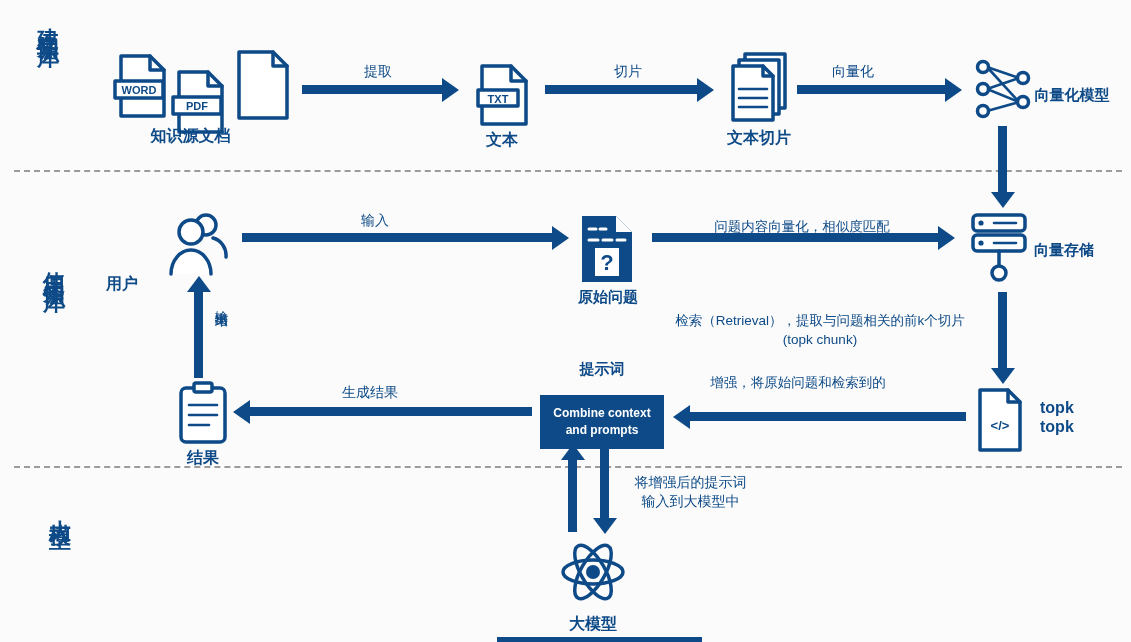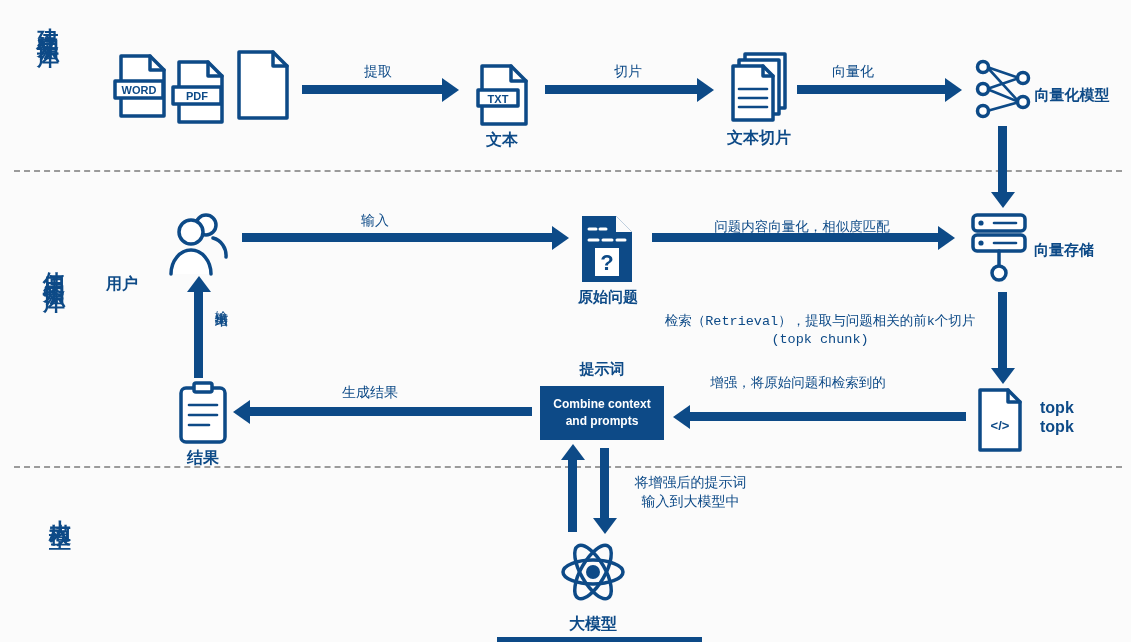--- a/index.html
+++ b/index.html
@@ -8,21 +8,21 @@
   .canvas { position:relative; width:1131px; height:642px; background:var(--bg); overflow:hidden; color:var(--blue); }
 
   .divider { position:absolute; left:14px; width:1108px; border-top:2px dashed var(--divider); }
 
   .side-label { position:absolute; writing-mode:vertical-rl; text-orientation:upright;
                 font-size:22px; font-weight:bold; letter-spacing:4px; color:var(--blue); }
 
   .caption { position:absolute; font-weight:bold; color:var(--blue); text-align:center; font-size:16px; }
   .caption.sm { font-size:15px; }
   .arrow-label { position:absolute; color:var(--blue); text-align:center; font-size:14px; }
-  .arrow-label.sm { font-size:13.5px;font-family:Liberation Mono, monospace; }
+  .arrow-label.sm { font-size:13.5px; }
   .vtext { writing-mode:vertical-rl; text-orientation:upright; letter-spacing:1px; }
 
   .icon { position:absolute; }
   .icon svg { display:block; width:100%; height:100%; overflow:visible; }
   .st { stroke:var(--blue); stroke-width:3.5; stroke-linejoin:round; stroke-linecap:round; }
   .st2 { stroke:var(--blue); stroke-width:2.6; stroke-linecap:round; }
   .fl { fill:var(--blue); }
   .wst { stroke:#fff; stroke-width:3; stroke-linecap:round; }
   .txt { fill:var(--blue); font-weight:bold; font-family:"Liberation Sans","DejaVu Sans",sans-serif; }
 
@@ -53,36 +53,37 @@
 
   <div class="icon" style="left:112px; top:54px; width:58px; height:64px">
     <svg viewBox="0 0 58 64">
       <path class="st" d="M9 2 H38 L52 16 V62 H9 Z" fill="#fff"></path>
       <path class="st" d="M38 2 V16 H52" fill="none"></path>
       <rect class="st" x="3" y="27" width="48" height="17" fill="#fff" stroke-width="3"></rect>
       <text class="txt" x="27" y="40" text-anchor="middle" font-size="11">WORD</text>
     </svg>
   </div>
 
-  <div class="icon" style="left:170px; top:54px; width:58px; height:76px">
+  <div class="icon" style="left:170px; top:64px; width:58px; height:76px">
     <svg viewBox="0 0 58 64">
       <path class="st" d="M9 2 H38 L52 16 V62 H9 Z" fill="#fff"></path>
       <path class="st" d="M38 2 V16 H52" fill="none"></path>
       <rect class="st" x="3" y="27" width="48" height="17" fill="#fff" stroke-width="3"></rect>
       <text class="txt" x="27" y="40" text-anchor="middle" font-size="11">PDF</text>
     </svg>
   </div>
 
   <div class="icon" style="left:237px; top:50px; width:52px; height:70px">
     <svg viewBox="0 0 52 70">
       <path class="st" d="M2 2 H36 L50 16 V68 H2 Z" fill="#fff"></path>
       <path class="st" d="M36 2 V16 H50" fill="none"></path>
     </svg>
   </div>
 
+  <div class="caption" style="left:118px; top:126px; width:145px">知识源文档</div>
 
   <div class="harrow right" style="left:302px; top:85px; width:140px"></div>
   <div class="arrow-label" style="left:318px; top:63px; width:120px">提取</div>
 
   <div class="icon" style="left:476px; top:56px; width:52px; height:78px">
     <svg viewBox="0 0 52 62">
       <path class="st" d="M6 2 H35 L50 17 V60 H6 Z" fill="#fff"></path>
       <path class="st" d="M35 2 V17 H50" fill="none"></path>
       <rect class="st" x="2" y="26" width="40" height="16" fill="#fff" stroke-width="3"></rect>
       <text class="txt" x="22" y="38.5" text-anchor="middle" font-size="11">TXT</text>
@@ -187,21 +188,21 @@
   </div>
   <div class="caption" style="left:1040px; top:398px; width:70px; text-align:left; line-height:19px">
     <div>topk</div>
     <div>topk</div>
   </div>
 
   <div class="harrow left" style="left:690px; top:412px; width:276px"></div>
   <div class="arrow-label sm" style="left:668px; top:374px; width:260px">增强，将原始问题和检索到的</div>
 
   <div class="caption sm" style="left:540px; top:360px; width:124px">提示词</div>
-  <div class="combine-box" style="left:540px; top:386px; width:124px; height:54px">
+  <div class="combine-box" style="left:540px; top:395px; width:124px; height:54px">
     <div>Combine context</div>
     <div>and prompts</div>
   </div>
 
   <div class="harrow left" style="left:250px; top:407px; width:282px"></div>
   <div class="arrow-label" style="left:310px; top:384px; width:120px">生成结果</div>
 
   <div class="icon" style="left:178px; top:382px; width:50px; height:62px">
     <svg viewBox="0 0 50 62">
       <rect class="st" x="3" y="6" width="44" height="54" rx="5" fill="#fff"></rect>

